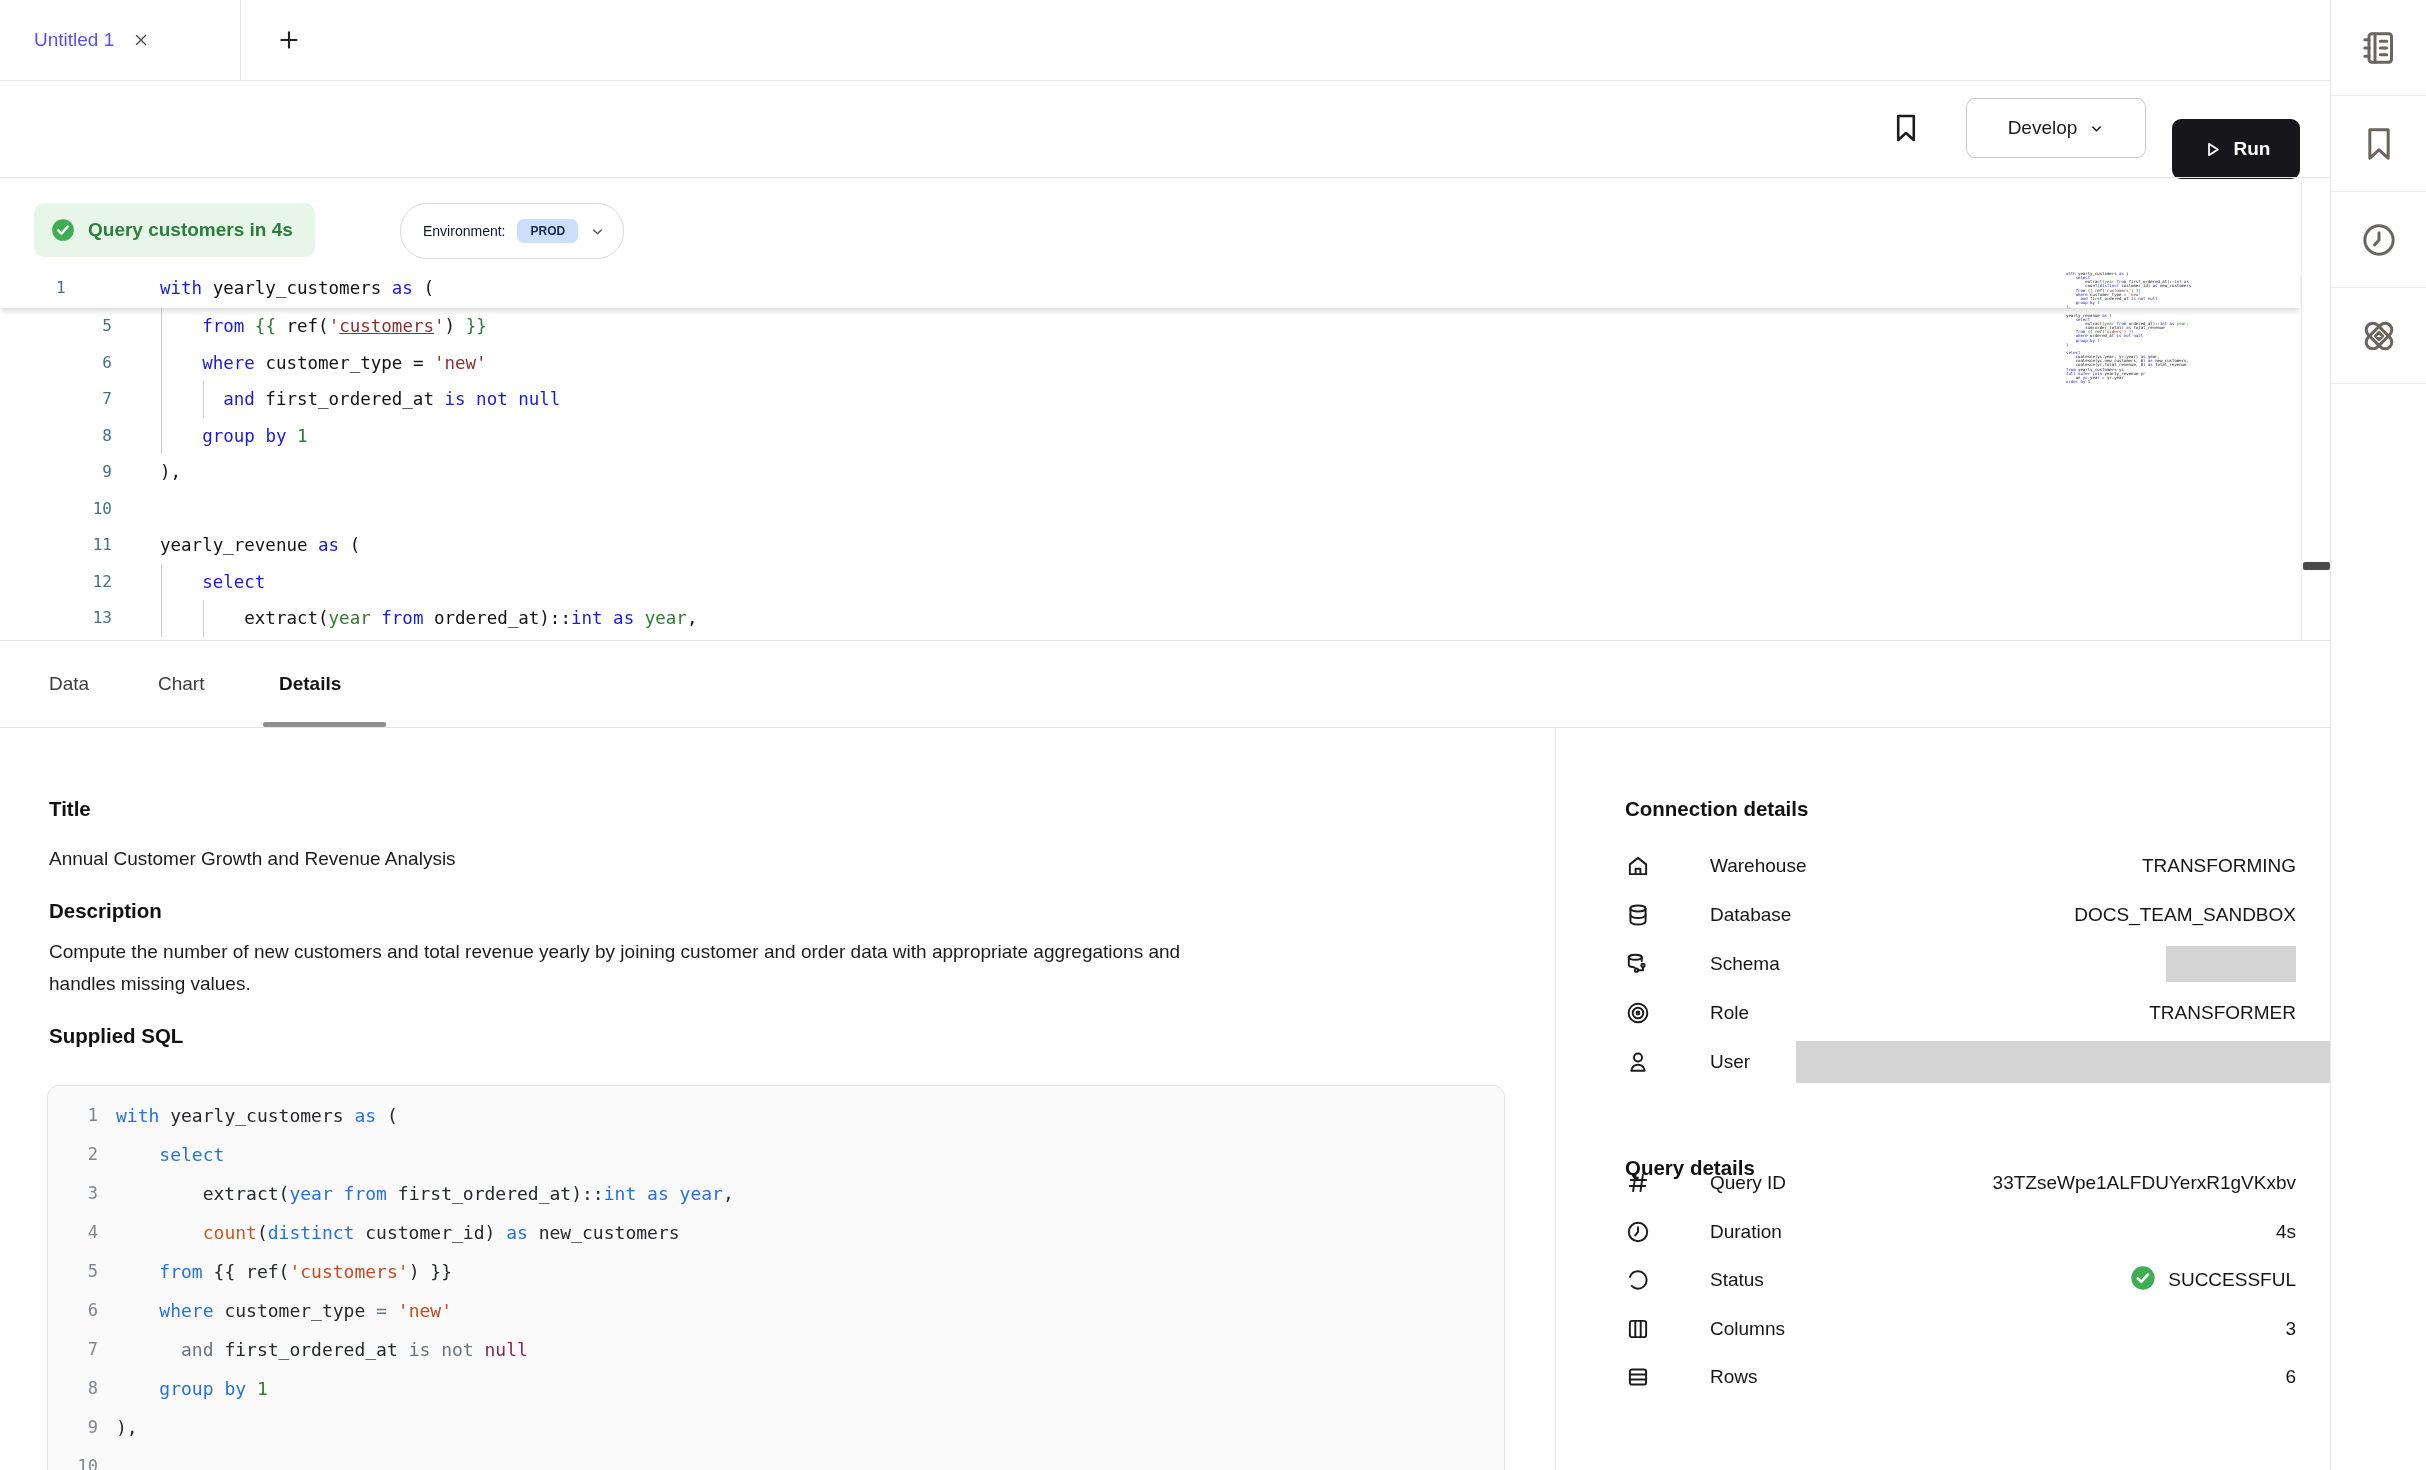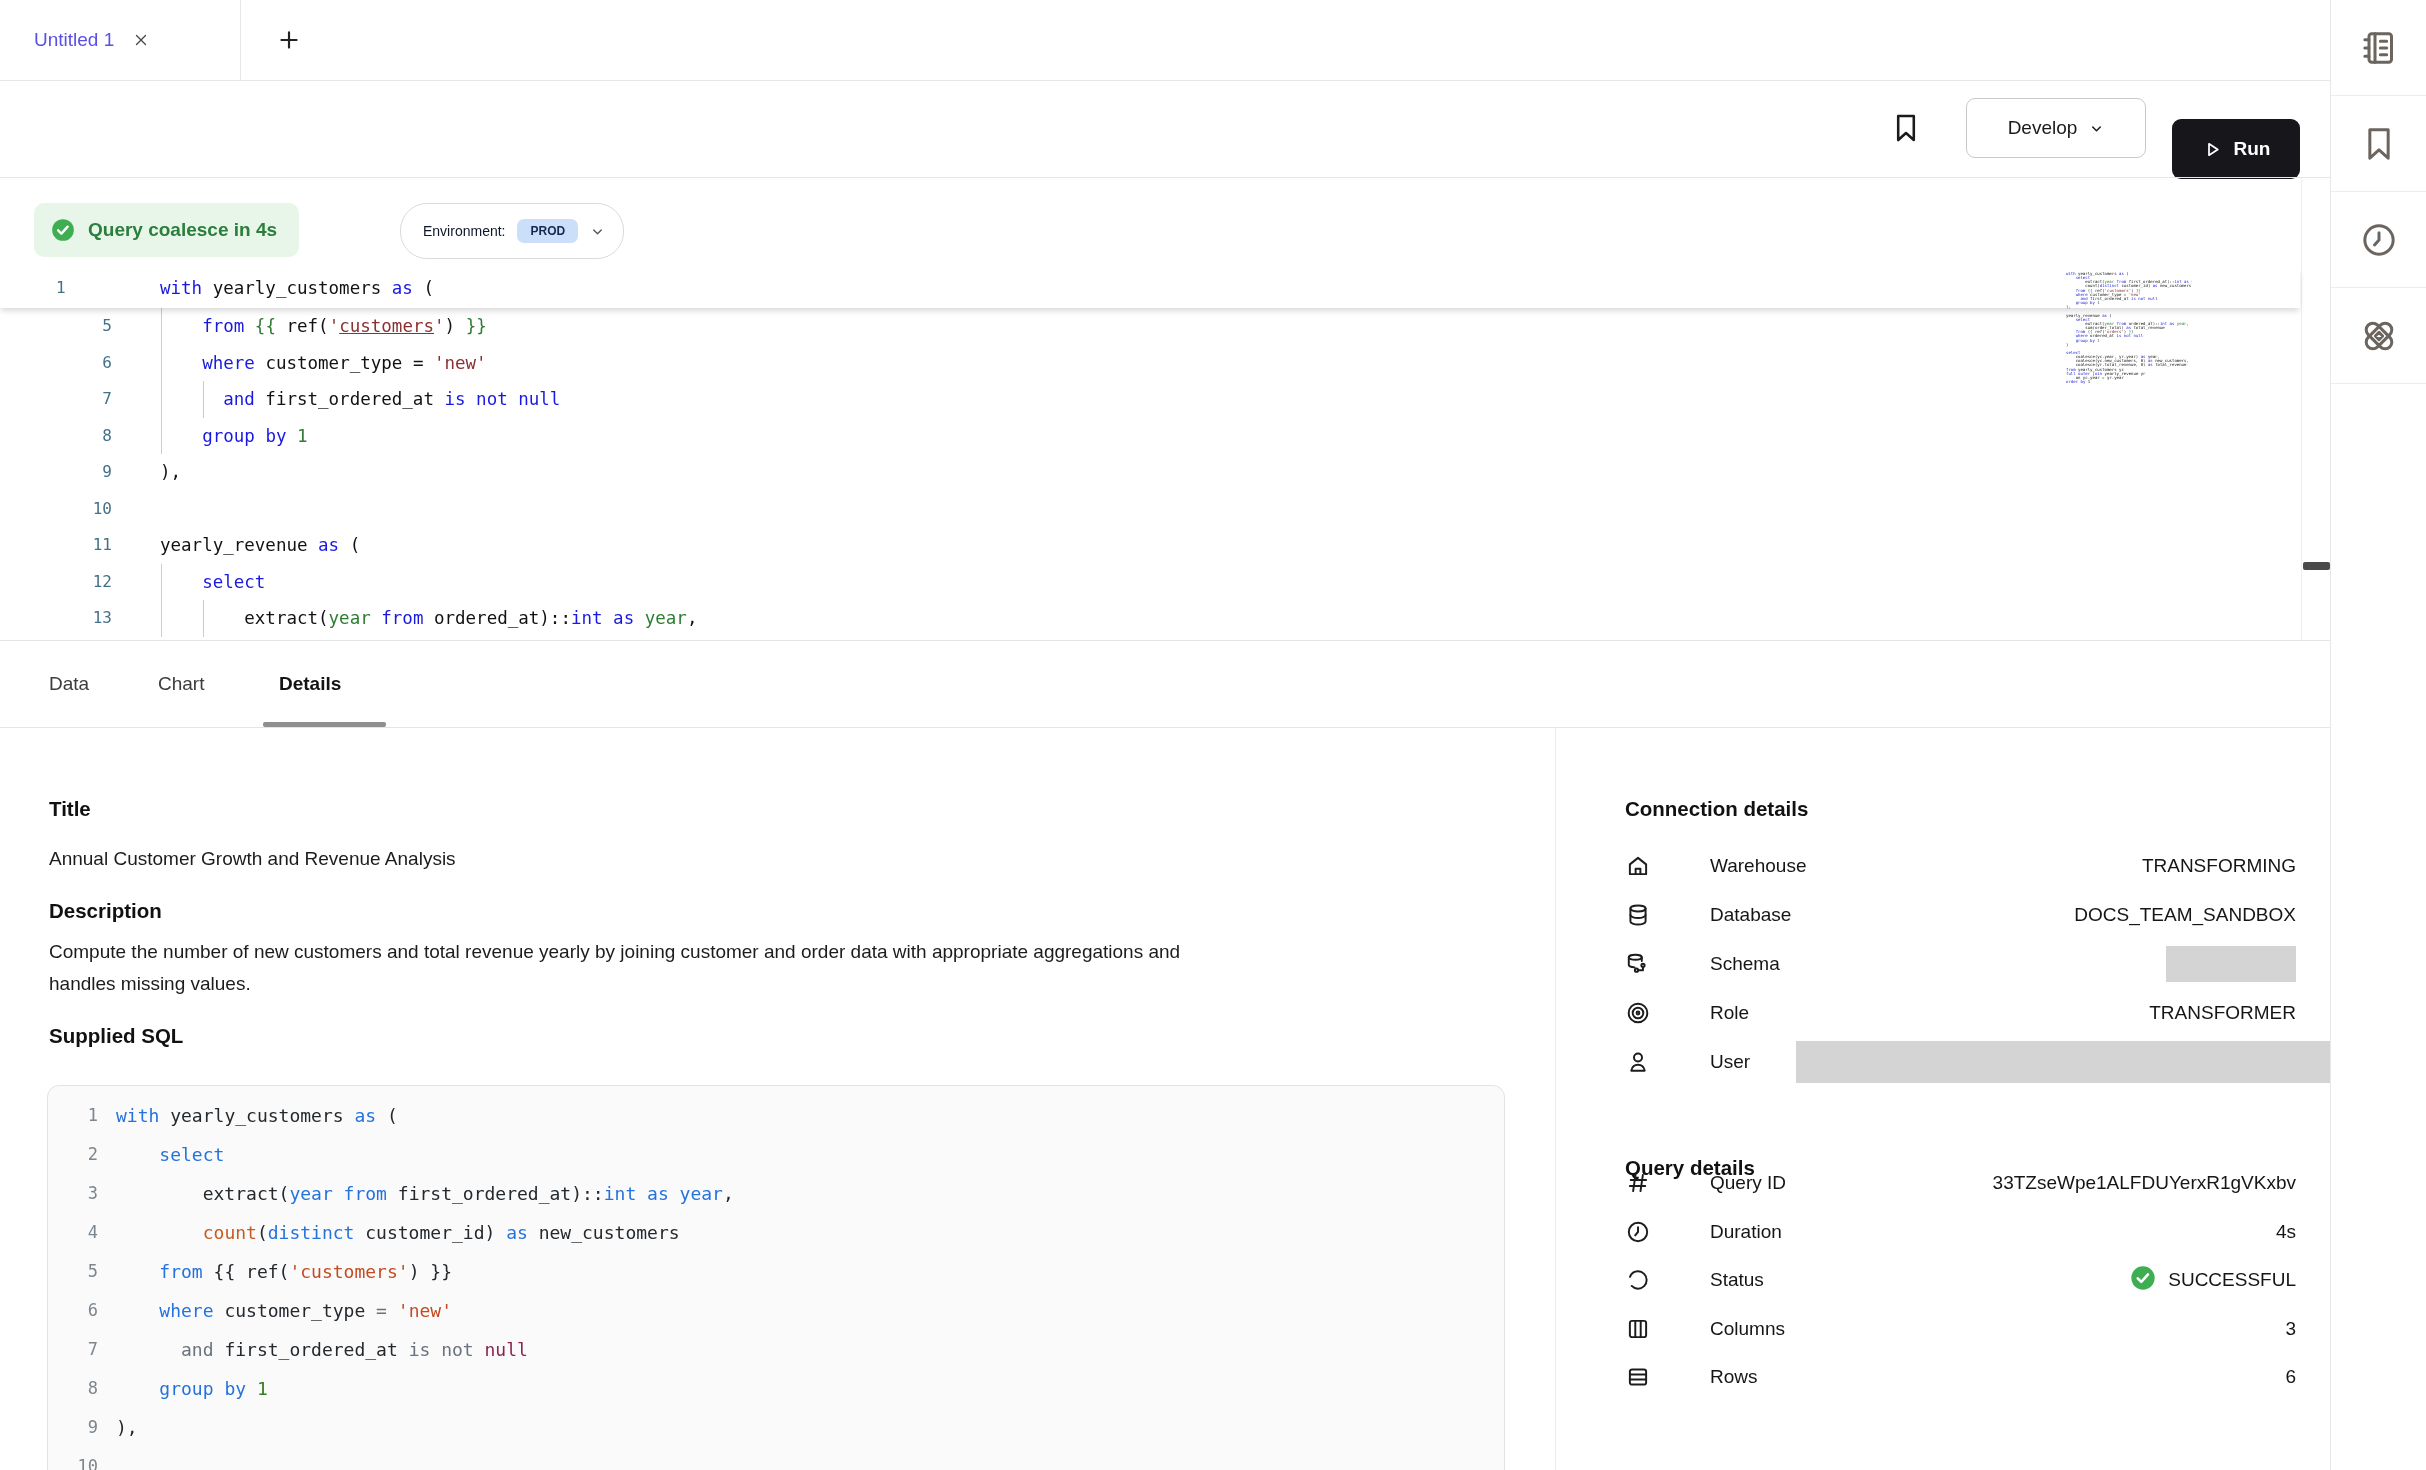--- a/index.html
+++ b/index.html
@@ -114,21 +114,21 @@
       </svg>
     <span>Run</span>
   </button>
   <div class="hline" style="left:0;top:177px;width:2330px;"></div>
 
   <div id="badge">
     <svg width="26" height="26" viewBox="0 0 24 24">
       <circle cx="12" cy="12" r="10" fill="#3fae52"></circle>
         <path d="M7.5 12.3l3 3 5.8-6.4" fill="none" stroke="#fff" stroke-width="2.2" stroke-linecap="round" stroke-linejoin="round"></path>
     </svg>
-    <span class="btext">Query coalesce in 4s</span>
+    <span class="btext">Query customers in 4s</span>
   </div>
   <div id="env">
     <span class="elabel">Environment:</span>
     <span class="chip">PROD</span>
     <svg class="st" width="15" height="15" viewBox="0 0 24 24" style="stroke-width:2.2;color:#555;">
         <path d="M6 9.5l6 6 6-6"></path>
       </svg>
   </div>
 
   <div>

